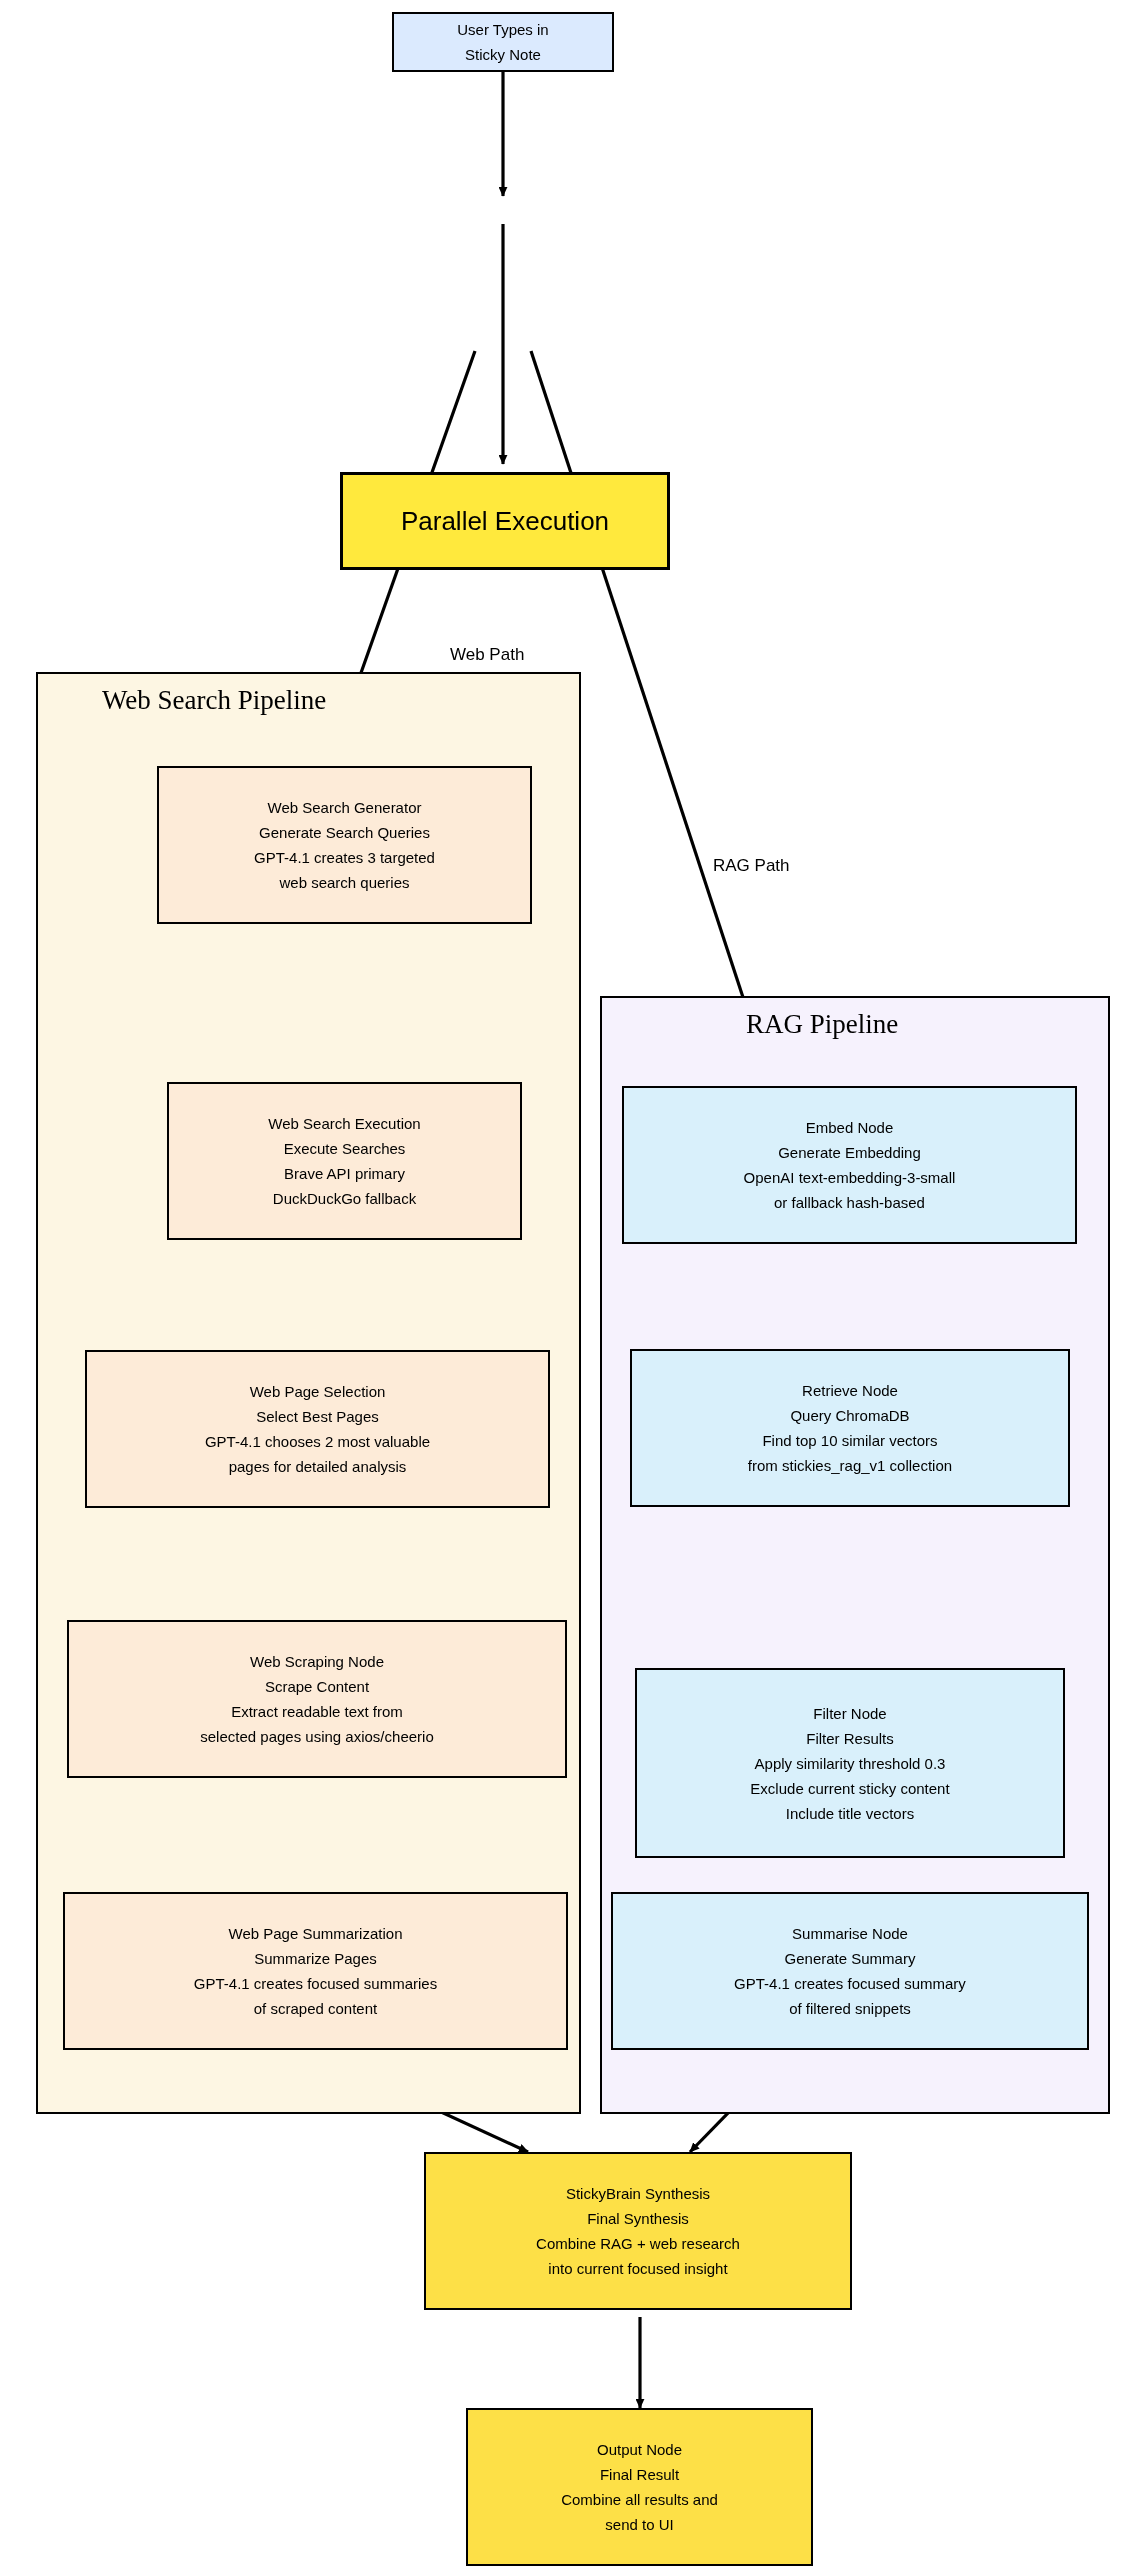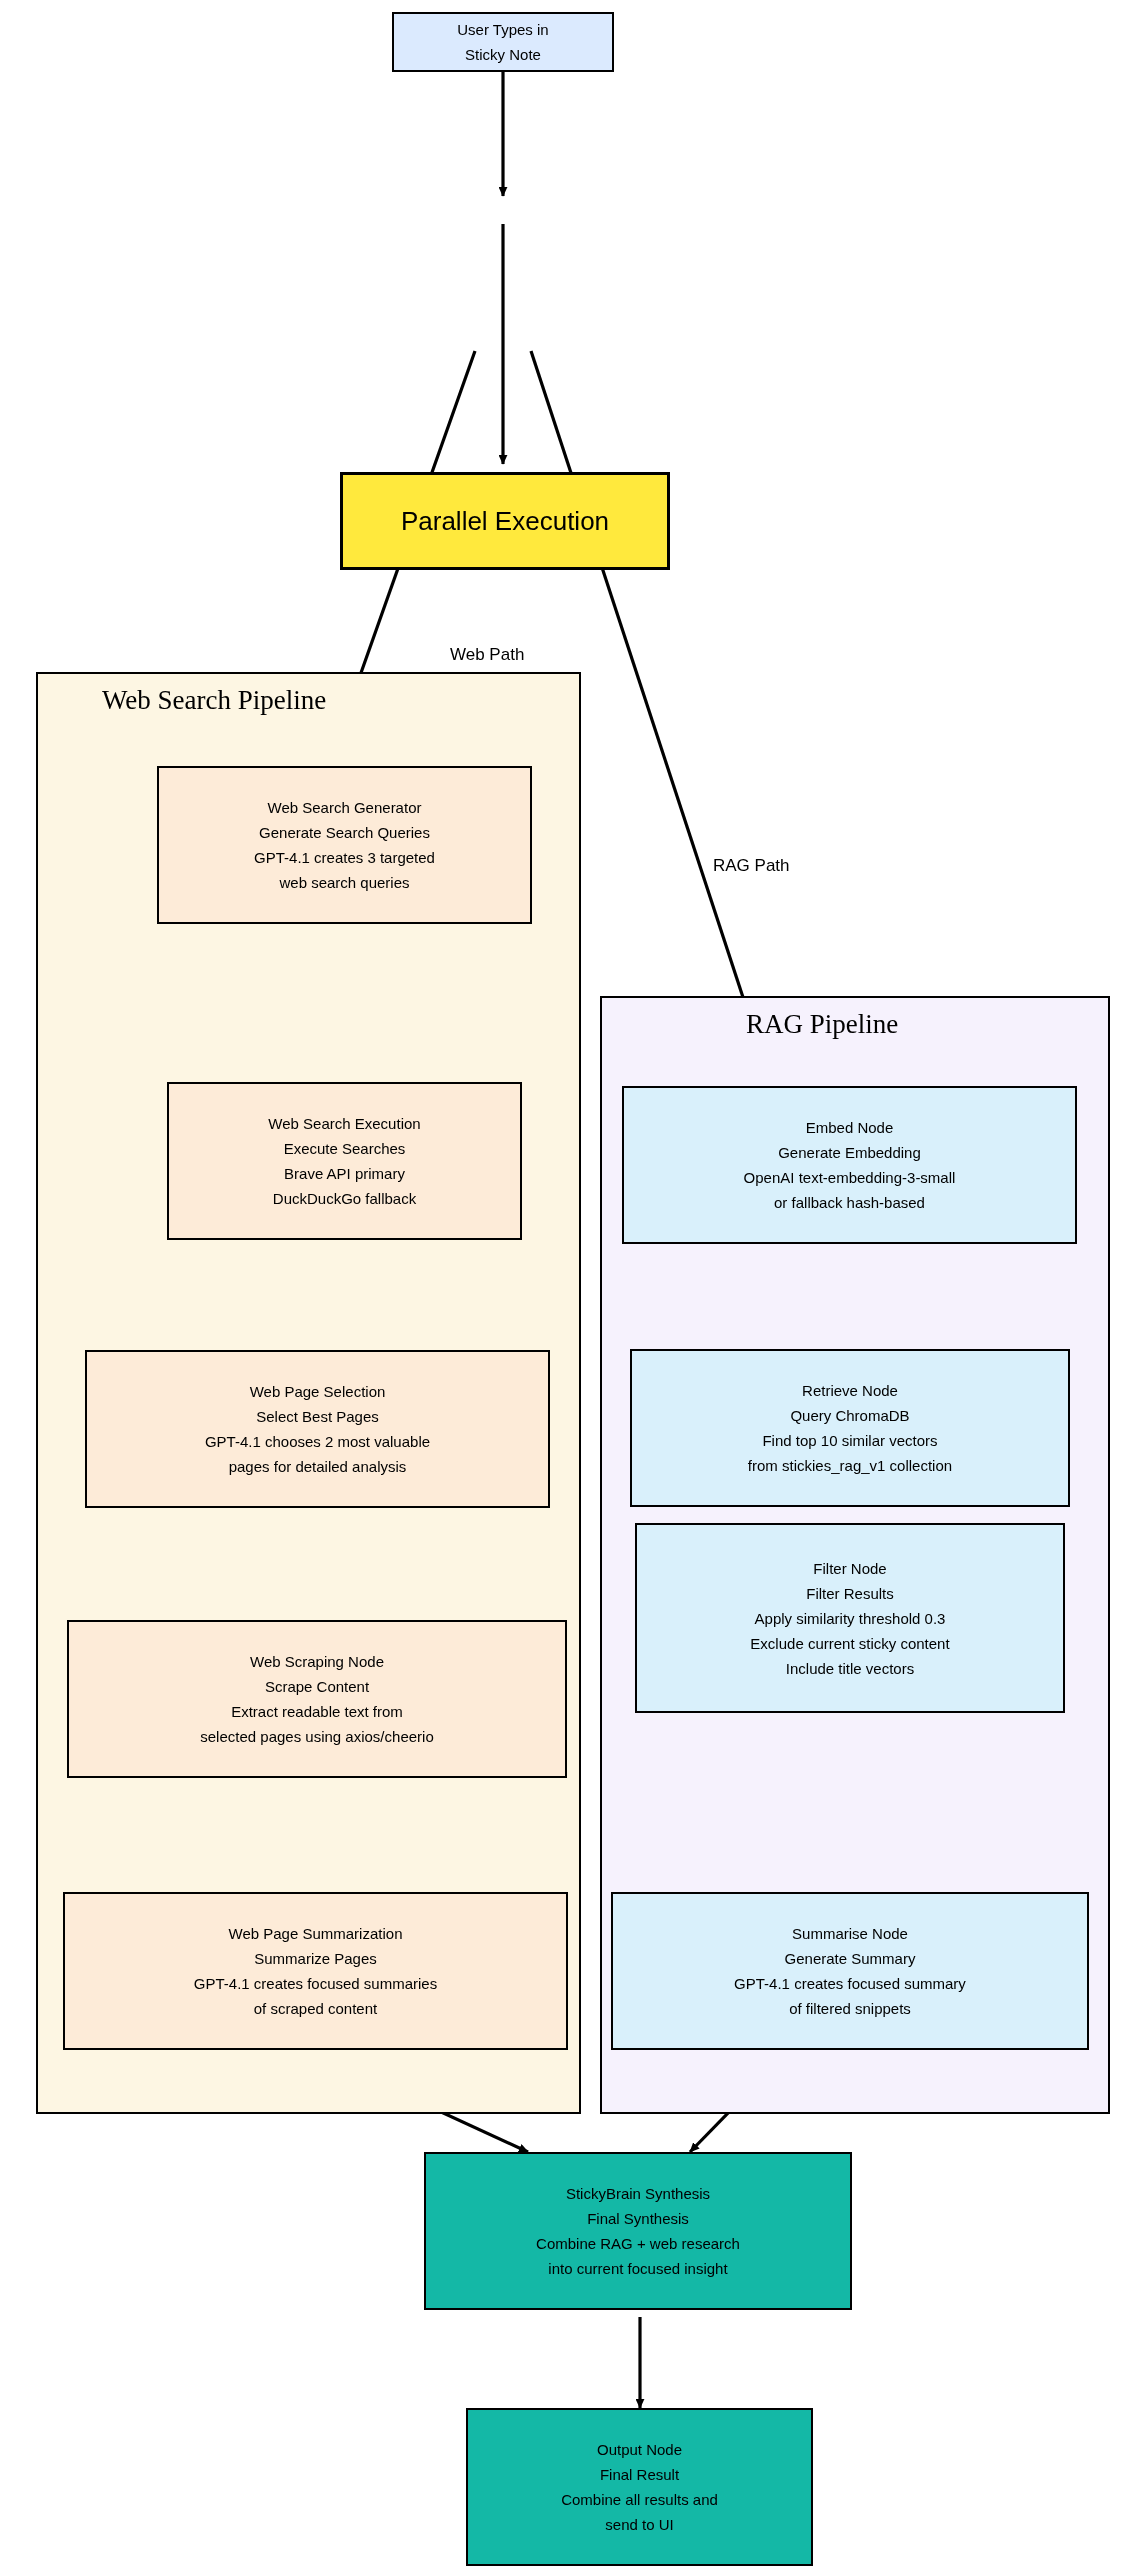--- a/index.html
+++ b/index.html
@@ -63,21 +63,21 @@
     white-space: nowrap;
     z-index: 4;
     padding: 0 1px;
     margin-top: 23px;
   }
   .node-start    { background: #dbeafe; }
   .node-input    { background: #f3e4f6; }
   .node-parallel { background: #ffe93d; border-width: 3px; }
   .node-web      { background: #fdebd8; }
   .node-rag      { background: #d9f0fb; }
-  .node-final    { background: #14b8a6; }
+  .node-final    { background: #fde047; }
   .cluster-web   { background: #fdf6e3; }
   .cluster-rag   { background: #f6f2fd; }
 </style>
 </head>
 <body>
 
 <div id="canvas">
 
   <svg id="edges" viewBox="0 0 1133 2574">
     <defs>
@@ -164,21 +164,21 @@
     <span class="line">or fallback hash-based</span>
   </div>
 
   <div class="node node-rag" style="left:630px; top:1349px; width:440px; height:158px;">
     <span class="line">Retrieve Node</span>
     <span class="line">Query ChromaDB</span>
     <span class="line">Find top 10 similar vectors</span>
     <span class="line">from stickies_rag_v1 collection</span>
   </div>
 
-  <div class="node node-rag" style="left:635px; top:1523px; width:430px; height:190px;">
+  <div class="node node-rag" style="left:635px; top:1668px; width:430px; height:190px;">
     <span class="line">Filter Node</span>
     <span class="line">Filter Results</span>
     <span class="line">Apply similarity threshold 0.3</span>
     <span class="line">Exclude current sticky content</span>
     <span class="line">Include title vectors</span>
   </div>
 
   <div class="node node-rag" style="left:611px; top:1892px; width:478px; height:158px;">
     <span class="line">Summarise Node</span>
     <span class="line">Generate Summary</span>

